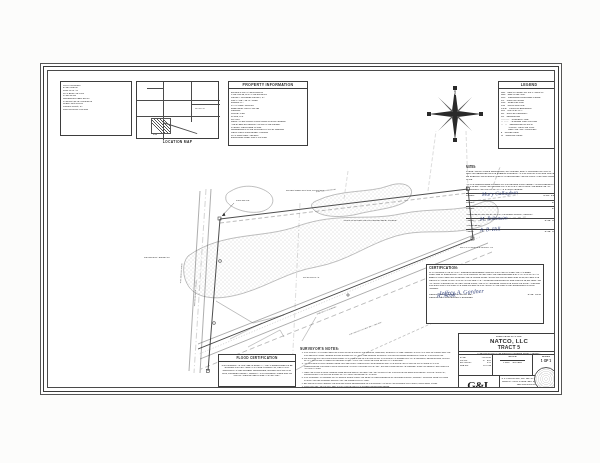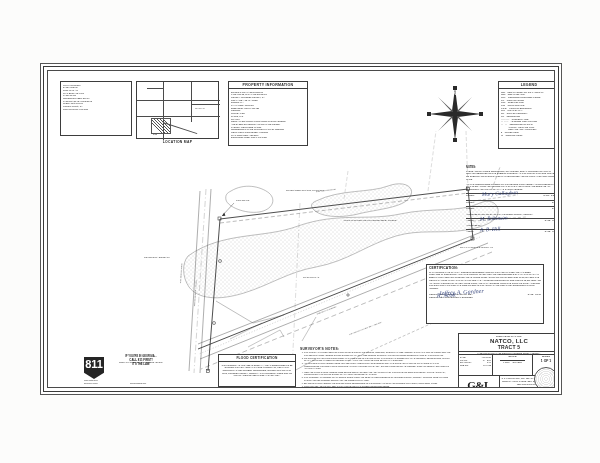--- a/index.html
+++ b/index.html
@@ -442,28 +442,16 @@
         <li>THIS SURVEY WAS PREPARED FOR THE EXCLUSIVE USE OF THE PERSON, PERSONS, OR ENTITY NAMED HEREON. THIS PLAT IS NOT TRANSFERABLE AND THE CERTIFICATIONS HEREON DO NOT EXTEND TO ANY UNNAMED PERSON OR ENTITY WITHOUT EXPRESS RECERTIFICATION BY THE SURVEYOR.</li>
         <li>NO TITLE SEARCH OR TITLE COMMITMENT WAS FURNISHED TO THE SURVEYOR. THIS SURVEY IS SUBJECT TO ANY EASEMENTS, RESTRICTIONS, RIGHTS OF WAY OR OTHER MATTERS OF RECORD WHICH A FULL AND ACCURATE TITLE SEARCH MAY DISCLOSE.</li>
         <li>ALL UTILITIES SHOWN HEREON WERE LOCATED FROM VISIBLE SURFACE EVIDENCE ONLY. THE SURVEYOR MAKES NO GUARANTEE THAT THE UNDERGROUND UTILITIES SHOWN COMPRISE ALL SUCH UTILITIES IN THE AREA, EITHER IN SERVICE OR ABANDONED. CONTACT GEORGIA 811 PRIOR TO ANY EXCAVATION.</li>
         <li>WETLAND LIMITS SHOWN HEREON WERE DELINEATED BY OTHERS AND ARE APPROXIMATE. THE SURVEYOR DOES NOT CERTIFY TO THE ACCURACY, JURISDICTIONAL STATUS OR EXTENT OF ANY WETLAND BOUNDARY SHOWN.</li>
         <li>THIS PROPERTY IS SUBJECT TO ALL ZONING ORDINANCES AND SETBACK REQUIREMENTS OF LOWNDES COUNTY, GEORGIA. BUILDING SETBACK LINES SHOWN ARE PER CURRENT ZONING AND ARE SUBJECT TO CHANGE.</li>
         <li>BEARINGS SHOWN HEREON ARE GRID BEARINGS REFERENCED TO THE GEORGIA STATE PLANE COORDINATE SYSTEM, WEST ZONE, NAD83.</li>
         <li>IRON PINS SET ARE 1/2 INCH REBAR WITH SURVEYOR'S CAP UNLESS OTHERWISE NOTED.</li>
       </ol>
     </div>
 
-    <div id="dig" class="blur">
-      <div id="digmark">811</div>
-      <div id="digtxt">
-        <div class="bt" style="font-size:2.6px;font-weight:bold;">IF YOU'RE IN GEORGIA...</div>
-        <div class="bt" style="font-size:2.9px;font-weight:bold;">CALL 811 FIRST!</div>
-        <div class="bt" style="font-size:1.9px;">KNOW WHAT'S BELOW. CALL BEFORE YOU DIG.</div>
-        <div class="bt" style="font-size:2.6px;font-weight:bold;">IT'S THE LAW!</div>
-      </div>
-      <div class="bt" style="position:absolute;left:0;top:27px;width:22px;font-size:1.6px;white-space:pre-line;">Know what's below.
-Call before you dig.</div>
-      <div class="bt" style="position:absolute;left:46px;top:29px;font-size:1.7px;">www.georgia811.com</div>
-    </div>
 
   </div>
   </div>
 </div>
 
 </body></html>

